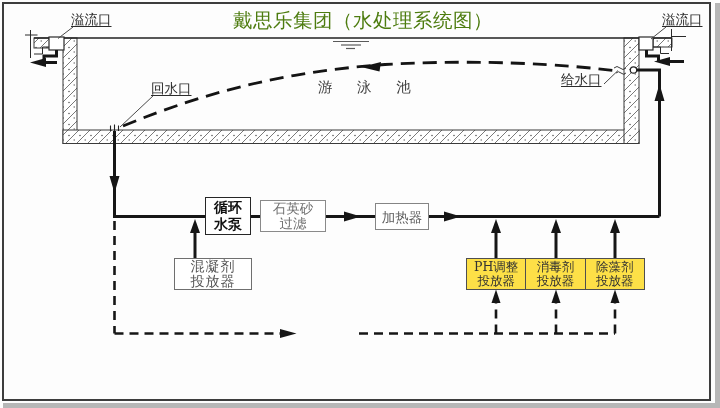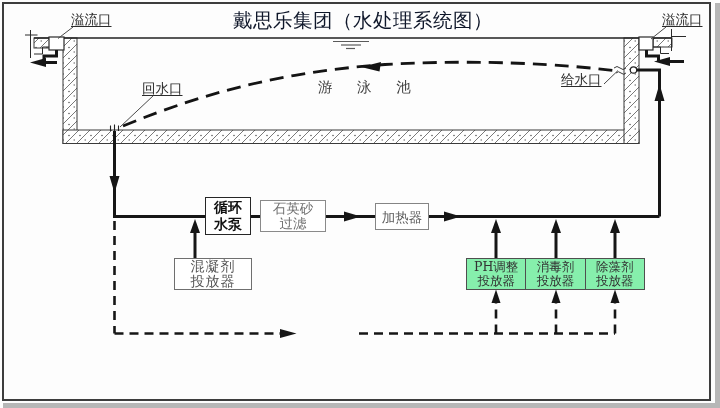--- a/index.html
+++ b/index.html
@@ -6,29 +6,29 @@
   .canvas{
     position:relative;width:720px;height:408px;background:#fdfdfd;overflow:hidden;
     font-family:"DejaVu Sans",sans-serif;
   }
   .edge-right{position:absolute;right:0;top:3px;width:5px;height:405px;background:#b7b7b7;}
   .edge-bottom{position:absolute;bottom:0;left:3px;width:717px;height:5px;background:#b7b7b7;}
   .frame{position:absolute;left:2px;top:2px;right:9px;bottom:7px;border:2px solid #3d3d3d;}
   .lines-svg{position:absolute;left:0;top:0;width:720px;height:408px;}
   .diagram-title{
     position:absolute;left:233px;top:7px;width:258px;text-align:center;
-    font-size:19.5px;color:#0f172a;letter-spacing:0.5px;white-space:nowrap;
+    font-size:19.5px;color:#4d7c0f;letter-spacing:0.5px;white-space:nowrap;
   }
   .port-label{
     position:absolute;font-family:"DejaVu Serif",serif;font-size:13.5px;color:#2c2c2c;
     text-decoration:underline;text-underline-offset:2px;white-space:nowrap;
   }
   .ovl-left{left:71px;top:11px;}
   .ovl-right{left:662px;top:11px;}
-  .ret-port{left:142px;top:80px;text-decoration:underline;}
+  .ret-port{left:151px;top:80px;text-decoration:underline;}
   .sup-port{left:561px;top:71px;}
   .pool-name{
     position:absolute;left:318px;top:78px;font-family:"DejaVu Serif",serif;
     font-size:14.5px;color:#3d3d3d;letter-spacing:10px;white-space:nowrap;
   }
   .fc-box{
     position:absolute;box-sizing:border-box;background:#fff;
     display:flex;flex-direction:column;align-items:center;justify-content:center;
     font-family:"DejaVu Serif",serif;text-align:center;
   }
@@ -38,21 +38,21 @@
   .filter-box{left:260px;top:200px;width:66px;height:32px;border:1.3px solid #8a8a8a;
     color:#6f6f6f;font-size:13.5px;line-height:15px;}
   .heater-box{left:375px;top:203px;width:54px;height:27px;border:1.3px solid #858585;
     color:#5f5f5f;font-size:13.5px;line-height:24px;}
   .coag-box{left:161px;top:258px;width:78px;height:32px;border:1.3px solid #6f6f6f;
     color:#555;font-size:14px;line-height:15.5px;letter-spacing:1px;margin-left:13px;}
   .monitor-box{left:298px;top:319px;width:61px;height:29px;border:1.3px solid #6f6f6f;
     color:#4f4f4f;font-size:12.5px;line-height:13.5px;}
   .dispenser-row{
     position:absolute;left:466px;top:258px;width:179px;height:32px;box-sizing:border-box;
-    border:1.4px solid #4f4f4f;background:#86efac;display:flex;
+    border:1.4px solid #4f4f4f;background:#fde047;display:flex;
   }
   .dispenser-cell{
     flex:1;display:flex;flex-direction:column;align-items:center;justify-content:center;
     font-family:"DejaVu Serif",serif;color:#323232;font-size:12.5px;line-height:14px;text-align:center;
   }
   .dispenser-cell + .dispenser-cell{border-left:1.4px solid #4f4f4f;}
   .flow-caption{
     position:absolute;left:287px;top:369px;width:206px;text-align:center;
     font-family:"DejaVu Serif",serif;font-weight:bold;font-size:15px;color:#1f1f1f;
     letter-spacing:0.5px;white-space:nowrap;padding-bottom:2px;

